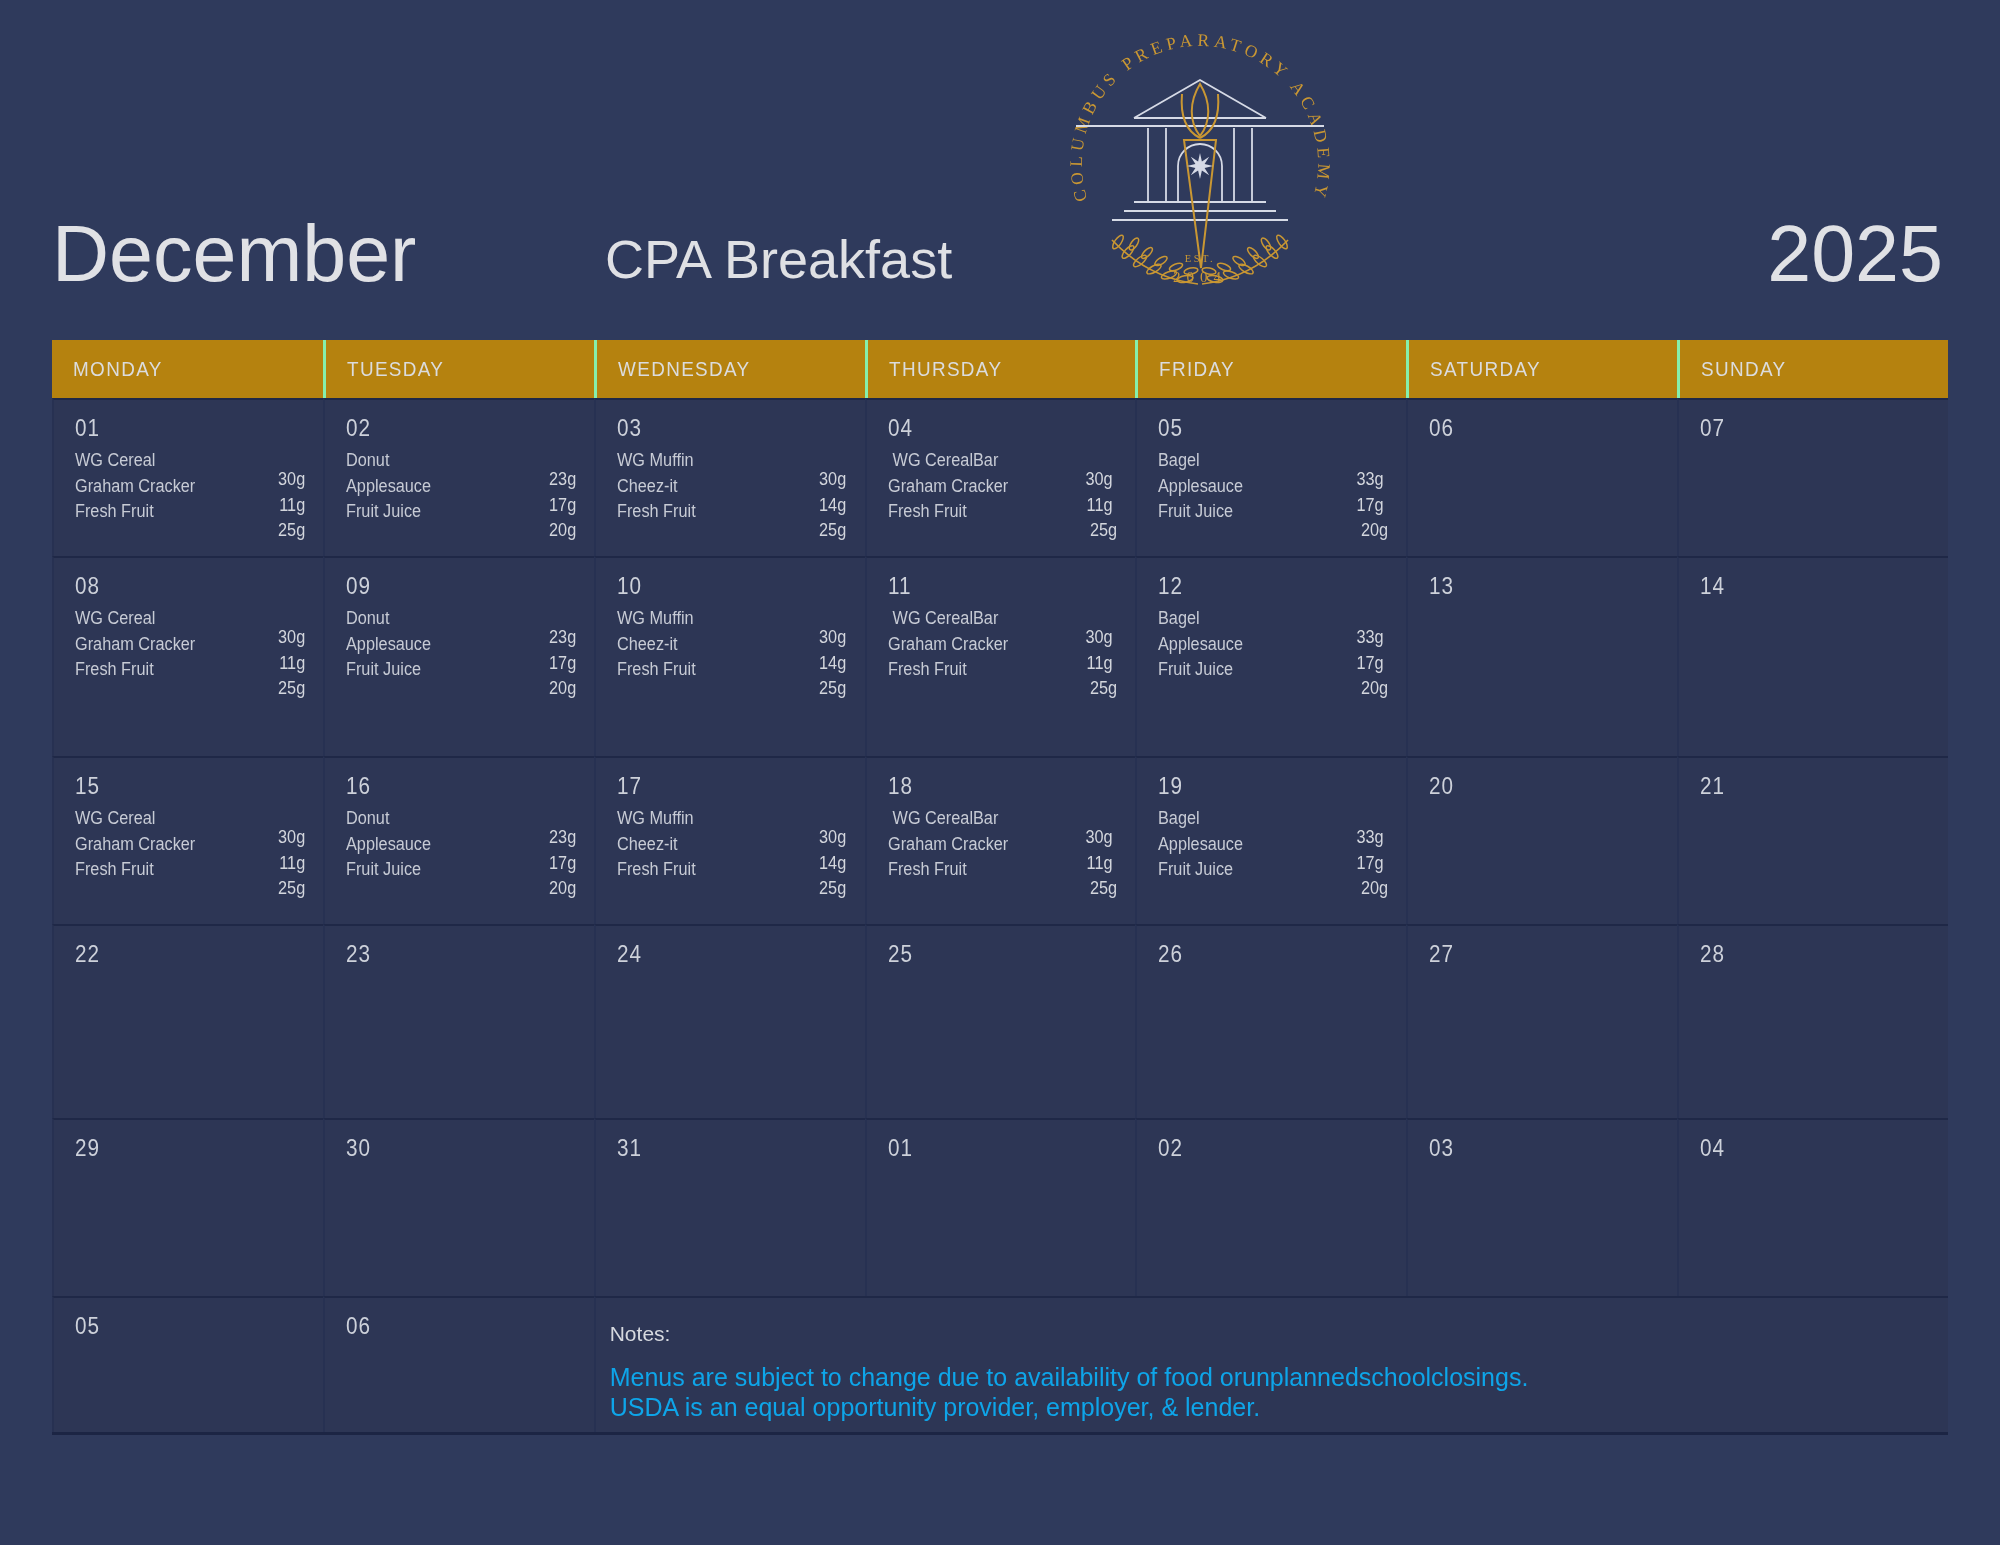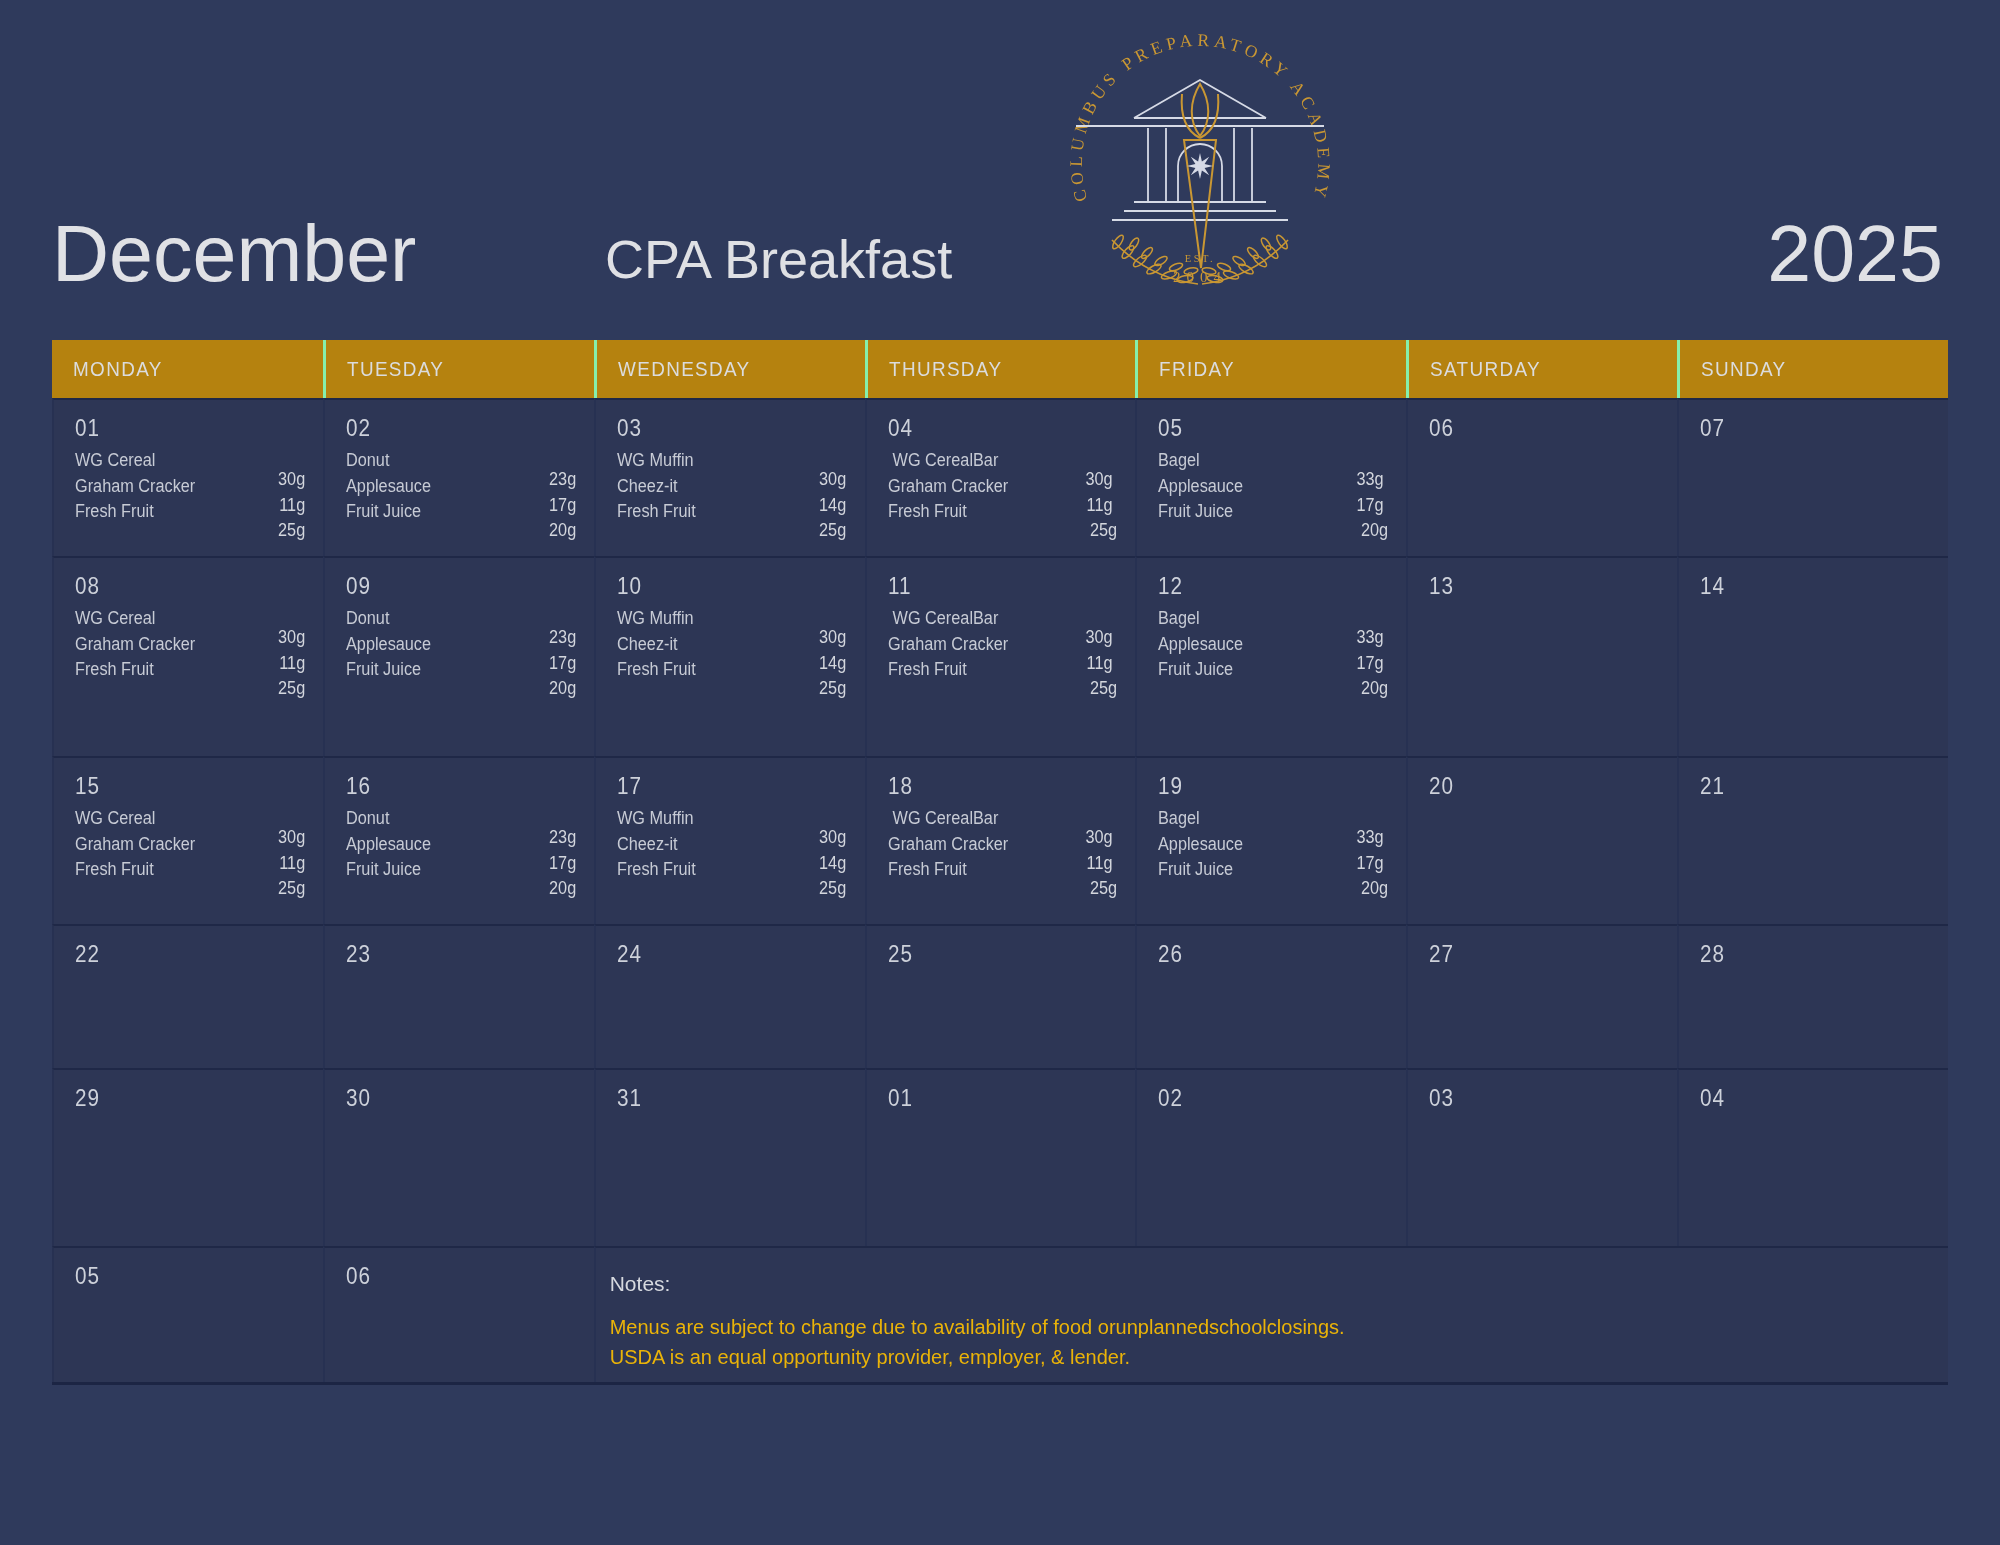--- a/index.html
+++ b/index.html
@@ -18,21 +18,21 @@
   
   .calendar{position:absolute;left:52px;top:340px;width:1896px;}
   .header-row{display:grid;grid-template-columns:repeat(7,1fr);height:58px;}
   .hcell{
     background:#B5820F;color:#DBDCDE;font-size:21px;letter-spacing:1.5px;
     display:flex;align-items:center;padding-left:21px;box-sizing:border-box;
   }
   .hcell .hl{display:inline-block;transform:scaleX(0.9);transform-origin:left center;white-space:nowrap;}
   .hcell+.hcell{border-left:3px solid #86efac;text-align:center;}
   .week{display:grid;grid-template-columns:repeat(7,1fr);}
-  .w1{height:158px}.w2{height:200px}.w3{height:168px}.w4{height:144px}.w5{height:178px}.w6{height:136px}
+  .w1{height:158px}.w2{height:200px}.w3{height:168px}.w4{height:194px}.w5{height:178px}.w6{height:136px}
   .week:last-child{border-bottom:3px solid #1C2544;}
   .cell{
     background:#2D3655;box-sizing:border-box;overflow:hidden;
     border-top:2px solid #1F2847;border-left:2px solid #273152;
     padding:0 0 12px 21px;
   }
   .date{
     margin-top:15px;font-size:23px;letter-spacing:1px;color:#CDD1DA;
     transform:scaleX(0.9);transform-origin:left top;white-space:nowrap;
   }
@@ -40,21 +40,21 @@
   .menu{
     font-size:17.5px;line-height:25.5px;color:#C7CBD5;white-space:pre;
     transform:scaleX(0.93);transform-origin:left top;
   }
   .grams{
     font-size:17.5px;line-height:25.5px;color:#D3D6DD;text-align:right;white-space:pre;
     margin-top:19px;transform:scaleX(0.93);transform-origin:right top;
   }
   .notes-cell{padding:24px 24px 0 14px;}
   .notes-h{font-size:21px;color:#D6D9DF;}
-  .notes-line{font-size:20px;line-height:30px;color:#eab308;}
+  .notes-line{font-size:25px;line-height:30px;color:#0ea5e9;}
   .notes-line.first{margin-top:16px;}
 </style>
 </head>
 <body>
 
 <div class="t-month">December</div>
 <div class="t-menu">CPA Breakfast</div>
 <div class="t-year">2025</div>
 
 <svg class="logo" viewBox="0 0 304 316" aria-hidden="true">

